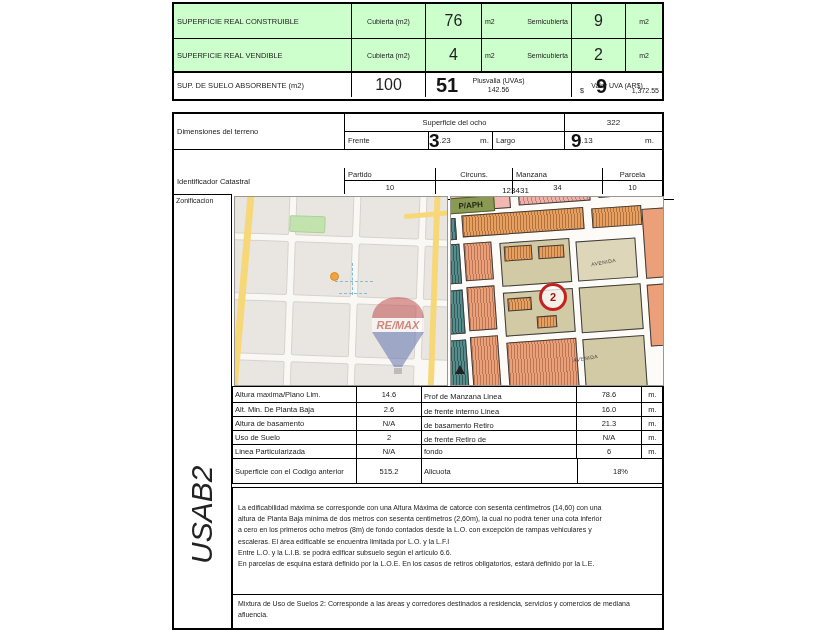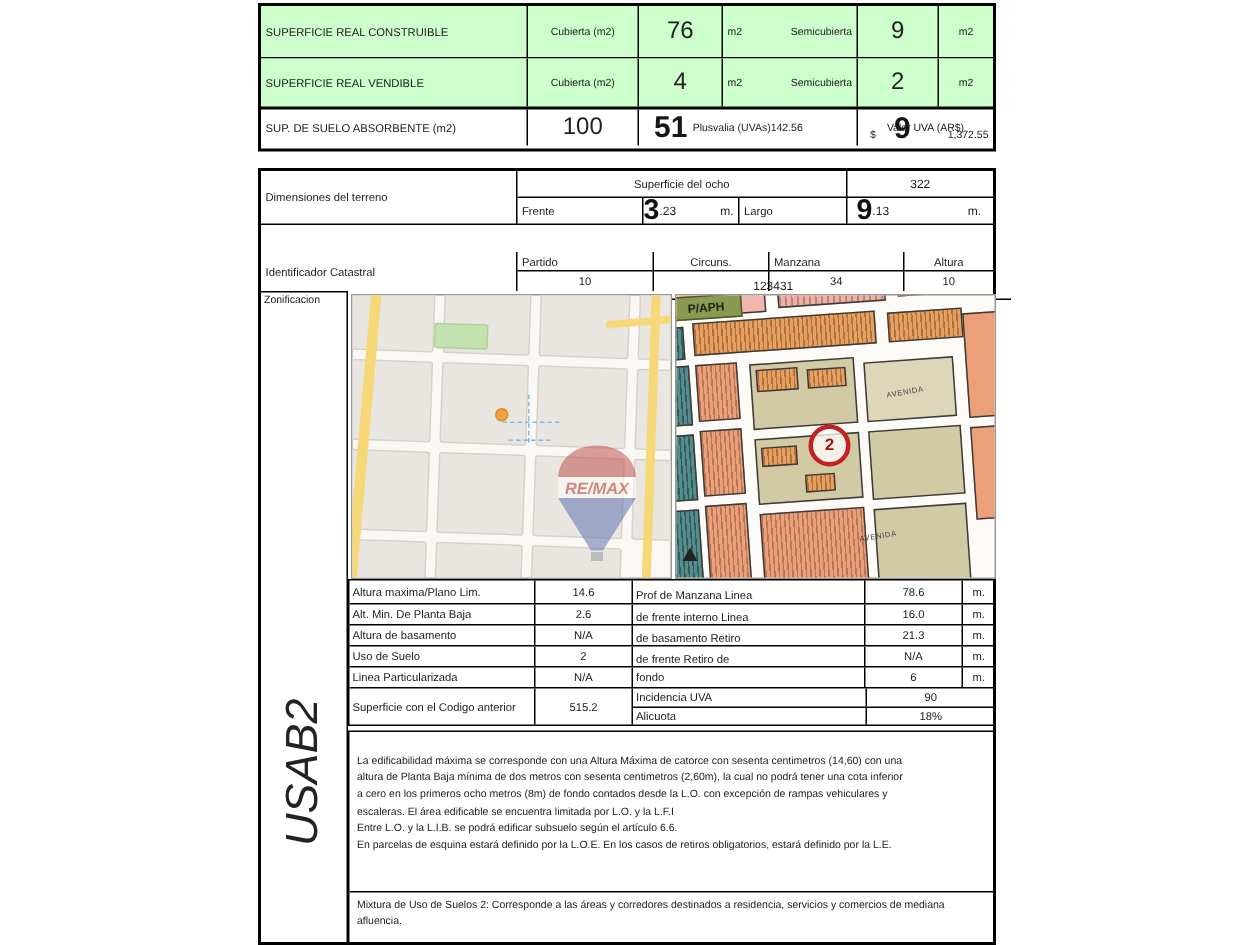--- a/index.html
+++ b/index.html
@@ -14,21 +14,21 @@
   .tcell{box-sizing:border-box;border-left:1px solid #000;display:flex;align-items:center;
          font-size:7.5px;overflow:hidden;position:relative;}
   .tcell:first-child{border-left:none;}
   .lblcell{padding-left:3px;width:177px;}
   .bignum{font-size:16px;justify-content:center;color:#1f1f1f;}
   .ctr{justify-content:center;}
   .between{justify-content:space-between;padding:0 3px;}
   .r12{height:35px;border-bottom:1px solid #000;}
   .r2x{height:34px;border-bottom:2px solid #000;}
   .r3{height:24px;}
-  .twolines{flex-direction:row;justify-content:center;align-items:center;line-height:9px;font-size:7px;}
+  .twolines{flex-direction:column;justify-content:center;align-items:center;line-height:9px;font-size:7px;}
   .overlayNum{position:absolute;font-size:20px;font-weight:700;color:#151515;line-height:20px;}
 
   
   .block2{left:172px;top:112px;width:492px;height:518px;border:2px solid #000;background:#fff;}
   .cell{position:absolute;box-sizing:border-box;font-size:7.5px;display:flex;align-items:center;overflow:hidden;}
   .bR{border-right:1px solid #000;} .bB{border-bottom:1px solid #000;} .bL{border-left:1px solid #000;}
   .cc{justify-content:center;} .pl{padding-left:3px;}
   .smallnum{font-size:8px;}
   .ovl{font-size:19px;font-weight:700;line-height:18px;color:#111;}
 
@@ -140,21 +140,21 @@
     <span class="smallnum">.13</span>
     <span class="smallnum" style="margin-left:auto;padding-right:8px;">m.</span>
   </div>
 
   <div class="cell cc bB smallnum" style="left:183px;top:36px;width:317px;height:18px;margin-top:32px;">123431</div>
 
   <div class="cell pl bR" style="left:0;top:54px;width:171px;height:26px;">Identificador Catastral</div>
   <div class="cell pl bB" style="left:171px;top:54px;width:90px;height:13px;">Partido</div>
   <div class="cell cc bL bB" style="left:261px;top:54px;width:77px;height:13px;">Circuns.</div>
   <div class="cell pl bL bB" style="left:338px;top:54px;width:90px;height:13px;">Manzana</div>
-  <div class="cell cc bL bB" style="left:428px;top:54px;width:60px;height:13px;">Altura</div>
+  <div class="cell cc bL bB" style="left:428px;top:54px;width:60px;height:13px;">Parcela</div>
   <div class="cell cc" style="left:171px;top:67px;width:90px;height:13px;">10</div>
   <div class="cell cc bL" style="left:261px;top:67px;width:77px;height:13px;"></div>
   <div class="cell cc bL" style="left:338px;top:67px;width:90px;height:13px;">34</div>
   <div class="cell cc bL" style="left:428px;top:67px;width:60px;height:13px;">10</div>
 
   <div class="cell bR" style="left:0;top:80px;width:58px;height:434px;border-top:1px solid #000;align-items:flex-start;">
     <span style="padding:2px 0 0 2px;font-size:7px;">Zonificacion</span>
   </div>
   <div class="abs usab" style="left:0;top:346px;width:56px;height:110px;">USAB2</div>
 
@@ -268,24 +268,20 @@
       <div class="rcell w1">Linea Particularizada</div>
       <div class="rcell w2">N/A</div>
       <div class="rcell w3">fondo</div>
       <div class="rcell w4">6</div>
       <div class="rcell w5">m.</div>
     </div>
     <div class="rrow" style="height:25px;">
       <div class="rcell w1" style="line-height:9px;">Superficie con el Codigo anterior</div>
       <div class="rcell w2">515.2</div>
       <div style="flex:1;display:flex;flex-direction:column;border-left:1px solid #000;box-sizing:border-box;">
-        <div style="flex:1;display:flex;border-bottom:1px solid #000;box-sizing:border-box;">
-          <div class="rcell" style="width:155px;border-left:none;">Incidencia UVA</div>
-          <div class="rcell" style="flex:1;justify-content:center;">90</div>
-        </div>
         <div style="flex:1;display:flex;">
           <div class="rcell" style="width:155px;border-left:none;">Alicuota</div>
           <div class="rcell" style="flex:1;justify-content:center;">18%</div>
         </div>
       </div>
     </div>
   </div>
 
   <div class="parabox" style="left:58px;top:373px;width:430px;height:141px;">
     <div class="para1">La edificabilidad máxima se corresponde con una Altura Máxima de catorce con sesenta centimetros (14,60) con una

